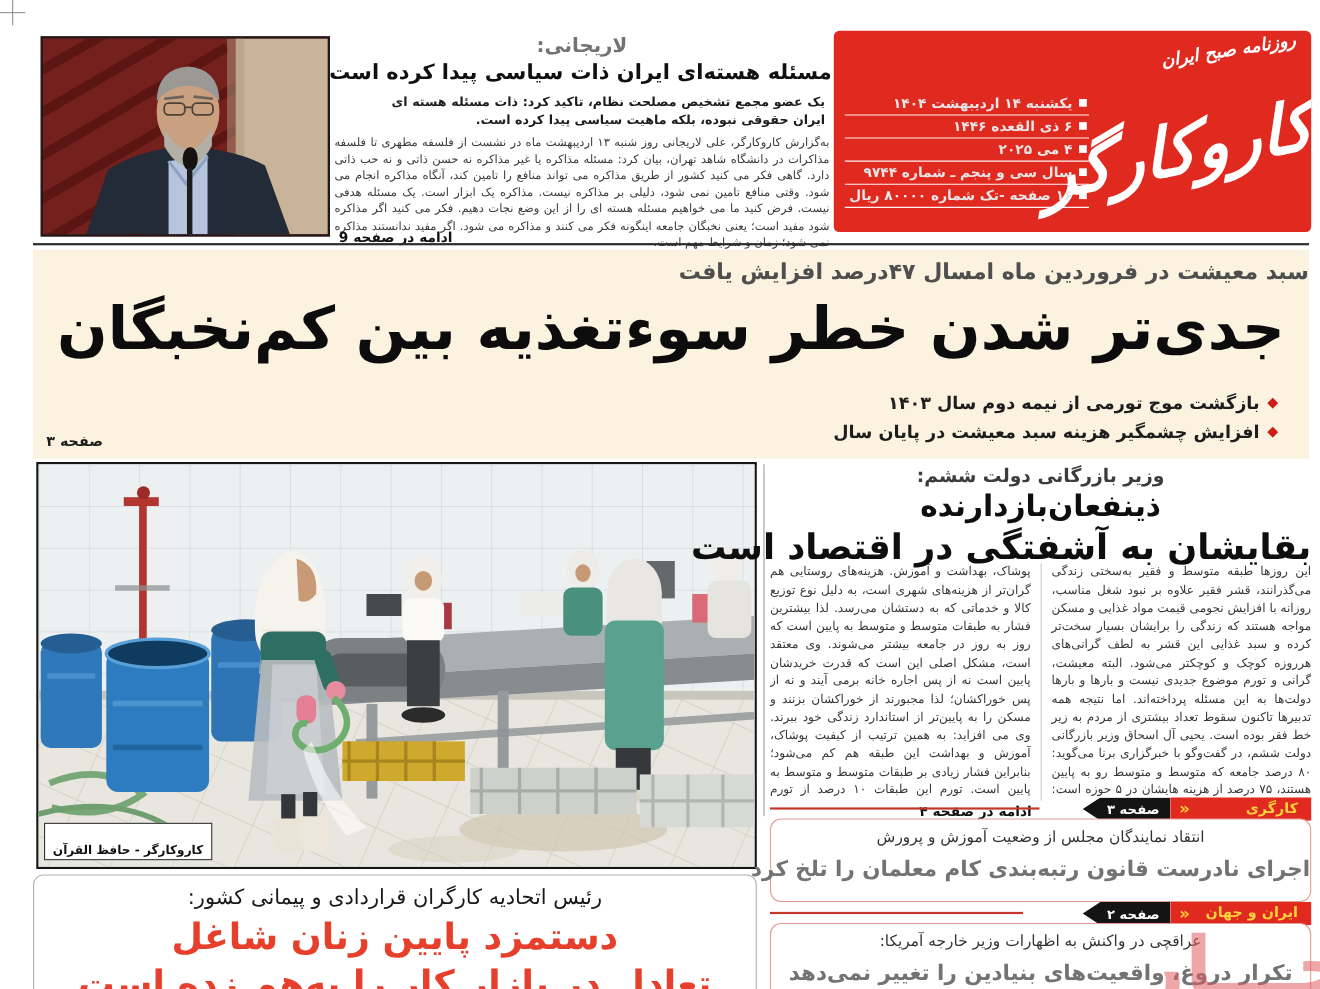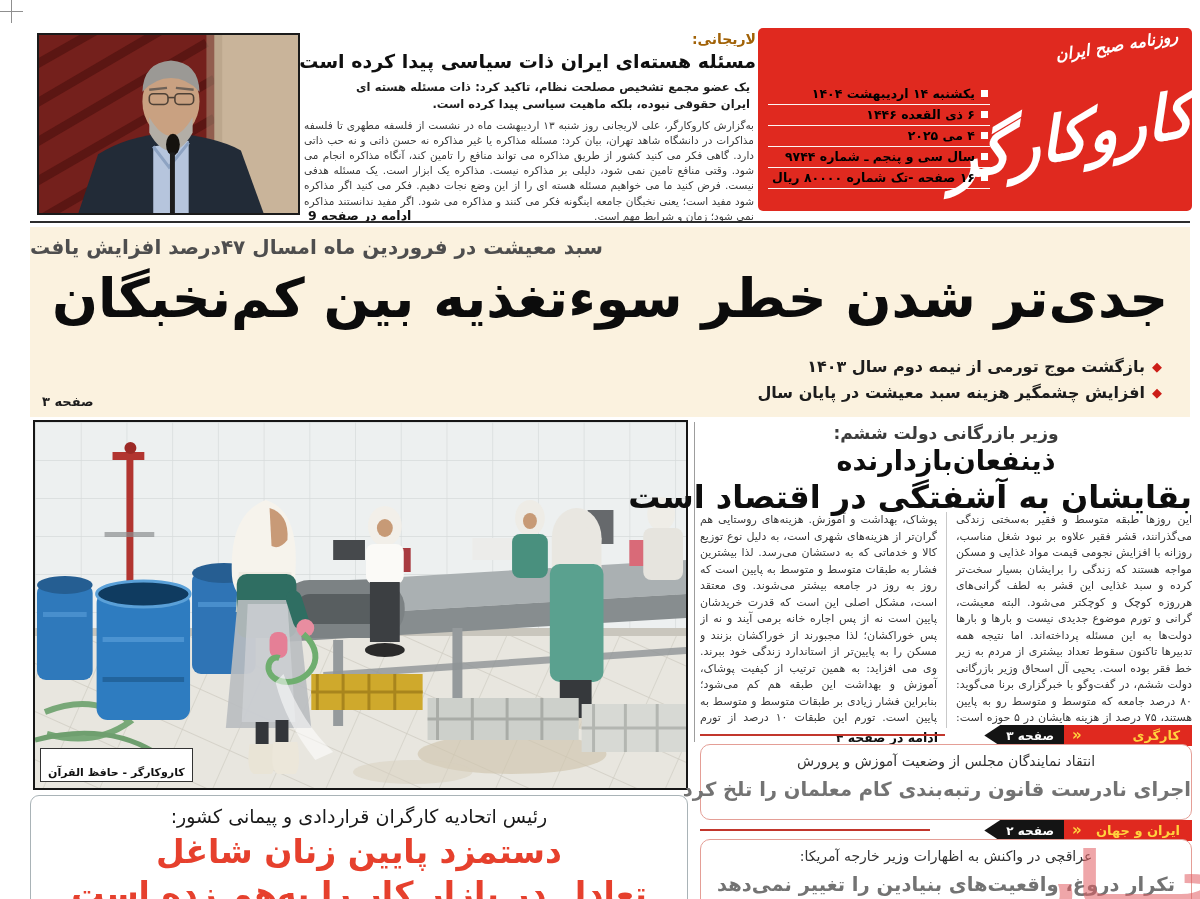--- a/index.html
+++ b/index.html
@@ -9,39 +9,39 @@
   
   .crop { position:absolute; left:0; top:0; width:24px; height:24px; }
   .crop .h { position:absolute; left:0; top:11px; width:23px; height:1px; background:#8f8f8f; }
   .crop .v { position:absolute; left:11px; top:0; width:1px; height:23px; background:#8f8f8f; }
 
   
   .larijani-photo { position:absolute; left:37px; top:33px; width:263px; height:182px; border:2px solid #1b1b1b; background:#74201c; }
   .larijani-photo svg { display:block; width:100%; height:100%; }
 
   .larijani-article { position:absolute; left:302px; top:31px; width:454px; height:192px; direction:rtl; }
-  .la-kicker { text-align:right; color:#a16207; font-size:14px; font-weight:bold; }
+  .la-kicker { text-align:center; color:#737373; font-size:18px; font-weight:bold; }
   .la-headline { text-align:center; color:#101010; font-size:19px; font-weight:bold; margin-top:3px; letter-spacing:-.5px; white-space:nowrap; }
   .la-lead { margin-top:7px; font-size:11.5px; font-weight:bold; color:#1d1d1d; text-align:justify; line-height:1.5; padding:0 6px;margin-left:48px; }
   .la-body { margin-top:4px; font-size:10.5px; color:#3a3a3a; text-align:justify; line-height:1.45; padding:0 2px; }
   .la-continue { position:absolute; left:6px; bottom:0; font-size:12.5px; font-weight:bold; color:#111; }
 
   .masthead { position:absolute; left:758px; top:28px; width:434px; height:183px; background:#e0291f; border-radius:5px; overflow:hidden; }
   .mh-tagline { position:absolute; right:14px; top:8px; color:#fff; font-size:16px; font-weight:bold; font-style:italic; transform:rotate(-9deg); direction:rtl; }
   .mh-brand { position:absolute; right:2px; top:48px; color:#fff; font-size:62px; font-weight:bold; font-style:italic; transform:rotate(-11deg) skewX(-6deg); transform-origin:right top; direction:rtl; letter-spacing:2px; }
   .mh-dates { position:absolute; left:10px; top:56px; width:222px; direction:rtl; }
   .mh-date-row { display:flex; direction:rtl; align-items:center; gap:6px; border-bottom:1px solid rgba(255,255,255,.95); padding:2px 2px 3px 2px; }
   .mh-bullet { width:7px; height:7px; background:#fff; flex:0 0 auto; }
-  .mh-date-text { color:#000000; font-size:12.5px; font-weight:bold; white-space:nowrap; }
+  .mh-date-text { color:#e5e5e5; font-size:12.5px; font-weight:bold; white-space:nowrap; }
 
   .top-rule { position:absolute; left:30px; top:221px; width:1160px; height:2px; background:#2c2c2c; }
 
   
   .lead-box { position:absolute; left:30px; top:227px; width:1160px; height:190px; background:#fbf2df; overflow:hidden; }
-  .lead-kicker { position:absolute; top:8px; left:0; right:0; text-align:left; direction:rtl; color:#4e4e4e; font-size:20px; font-weight:bold; }
+  .lead-kicker { position:absolute; top:8px; left:0; right:0; text-align:right; direction:rtl; color:#4e4e4e; font-size:20px; font-weight:bold; }
   .lead-headline { position:absolute; top:40px; left:0; right:0; text-align:center; direction:rtl; color:#0c0c0c; font-size:54px; font-weight:bold; letter-spacing:-2px; white-space:nowrap; }
   .lead-bullets { position:absolute; right:28px; top:130px; direction:rtl; }
   .lead-bullet { display:flex; direction:rtl; align-items:center; gap:7px; margin-bottom:7px; }
   .lead-diamond { color:#cc1d17; font-size:13px; line-height:1; }
   .lead-bullet-text { color:#1d1d1d; font-size:16px; font-weight:bold; white-space:nowrap; }
   .lead-pageref { position:absolute; left:12px; bottom:8px; color:#1d1d1d; font-size:13px; font-weight:bold; direction:rtl; }
 
   
   .main-photo { position:absolute; left:33px; top:420px; width:655px; height:370px; border:2px solid #161616; background:#edf0f0; }
   .main-photo svg { display:block; width:100%; height:100%; }

